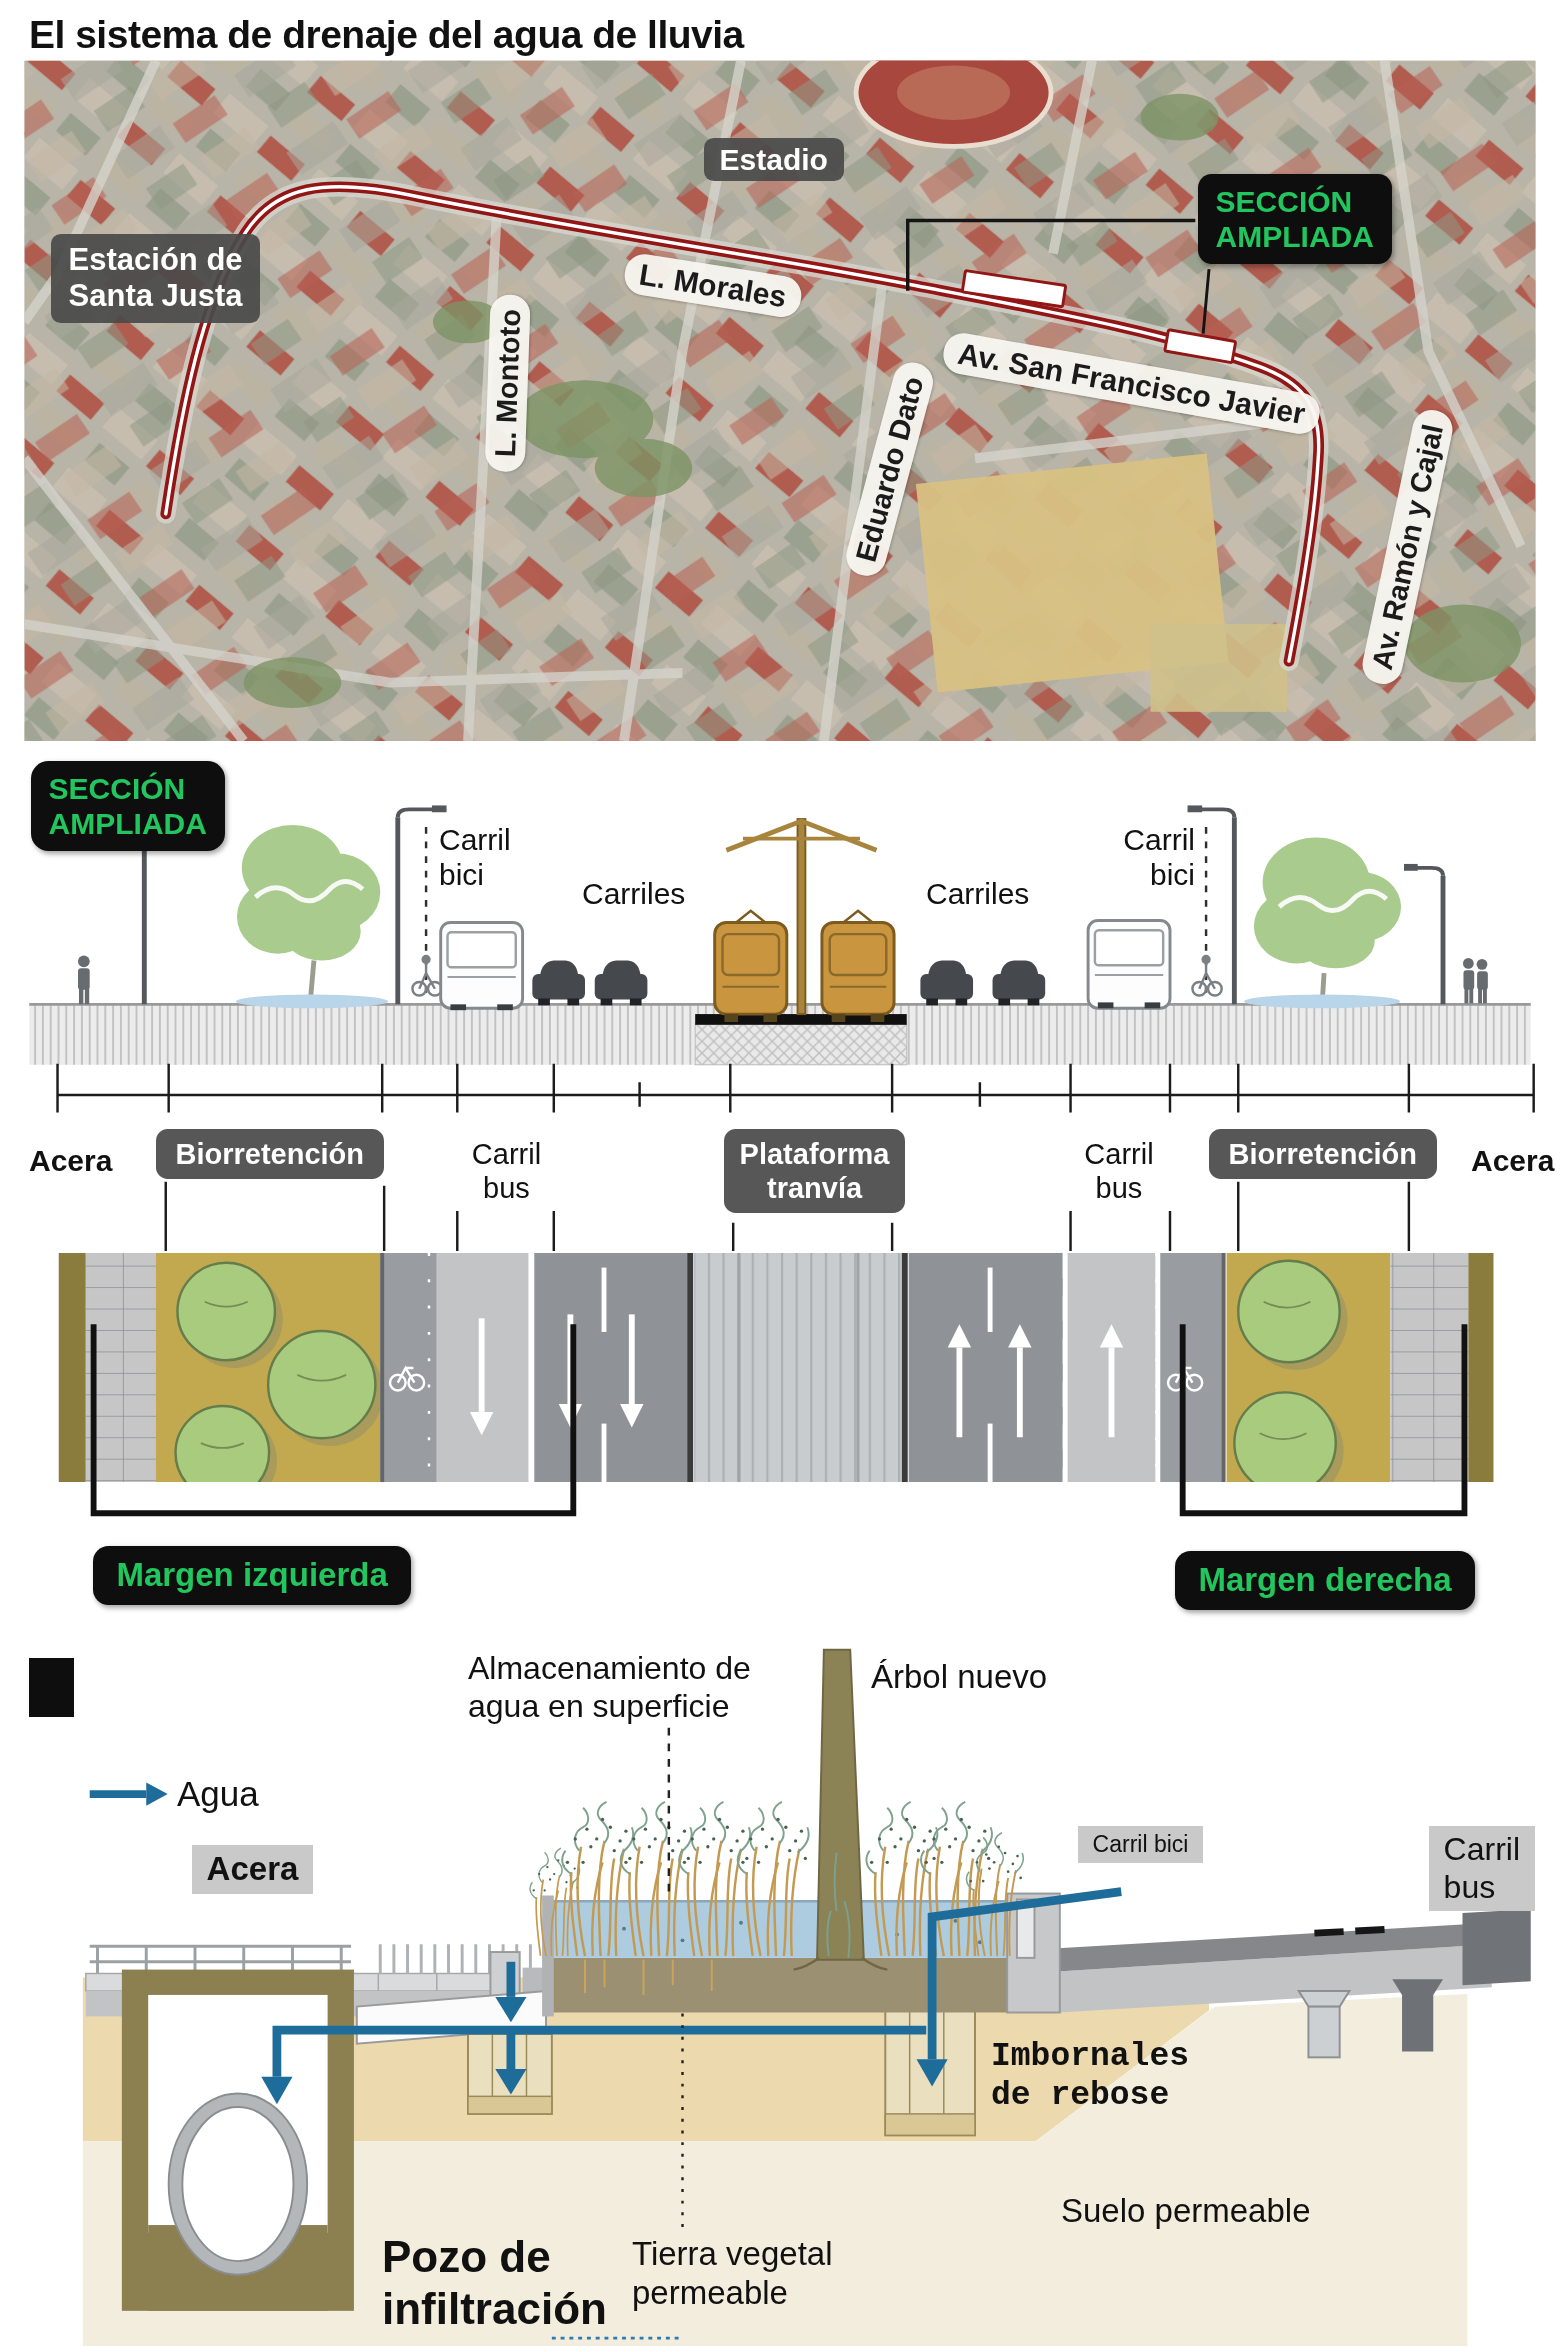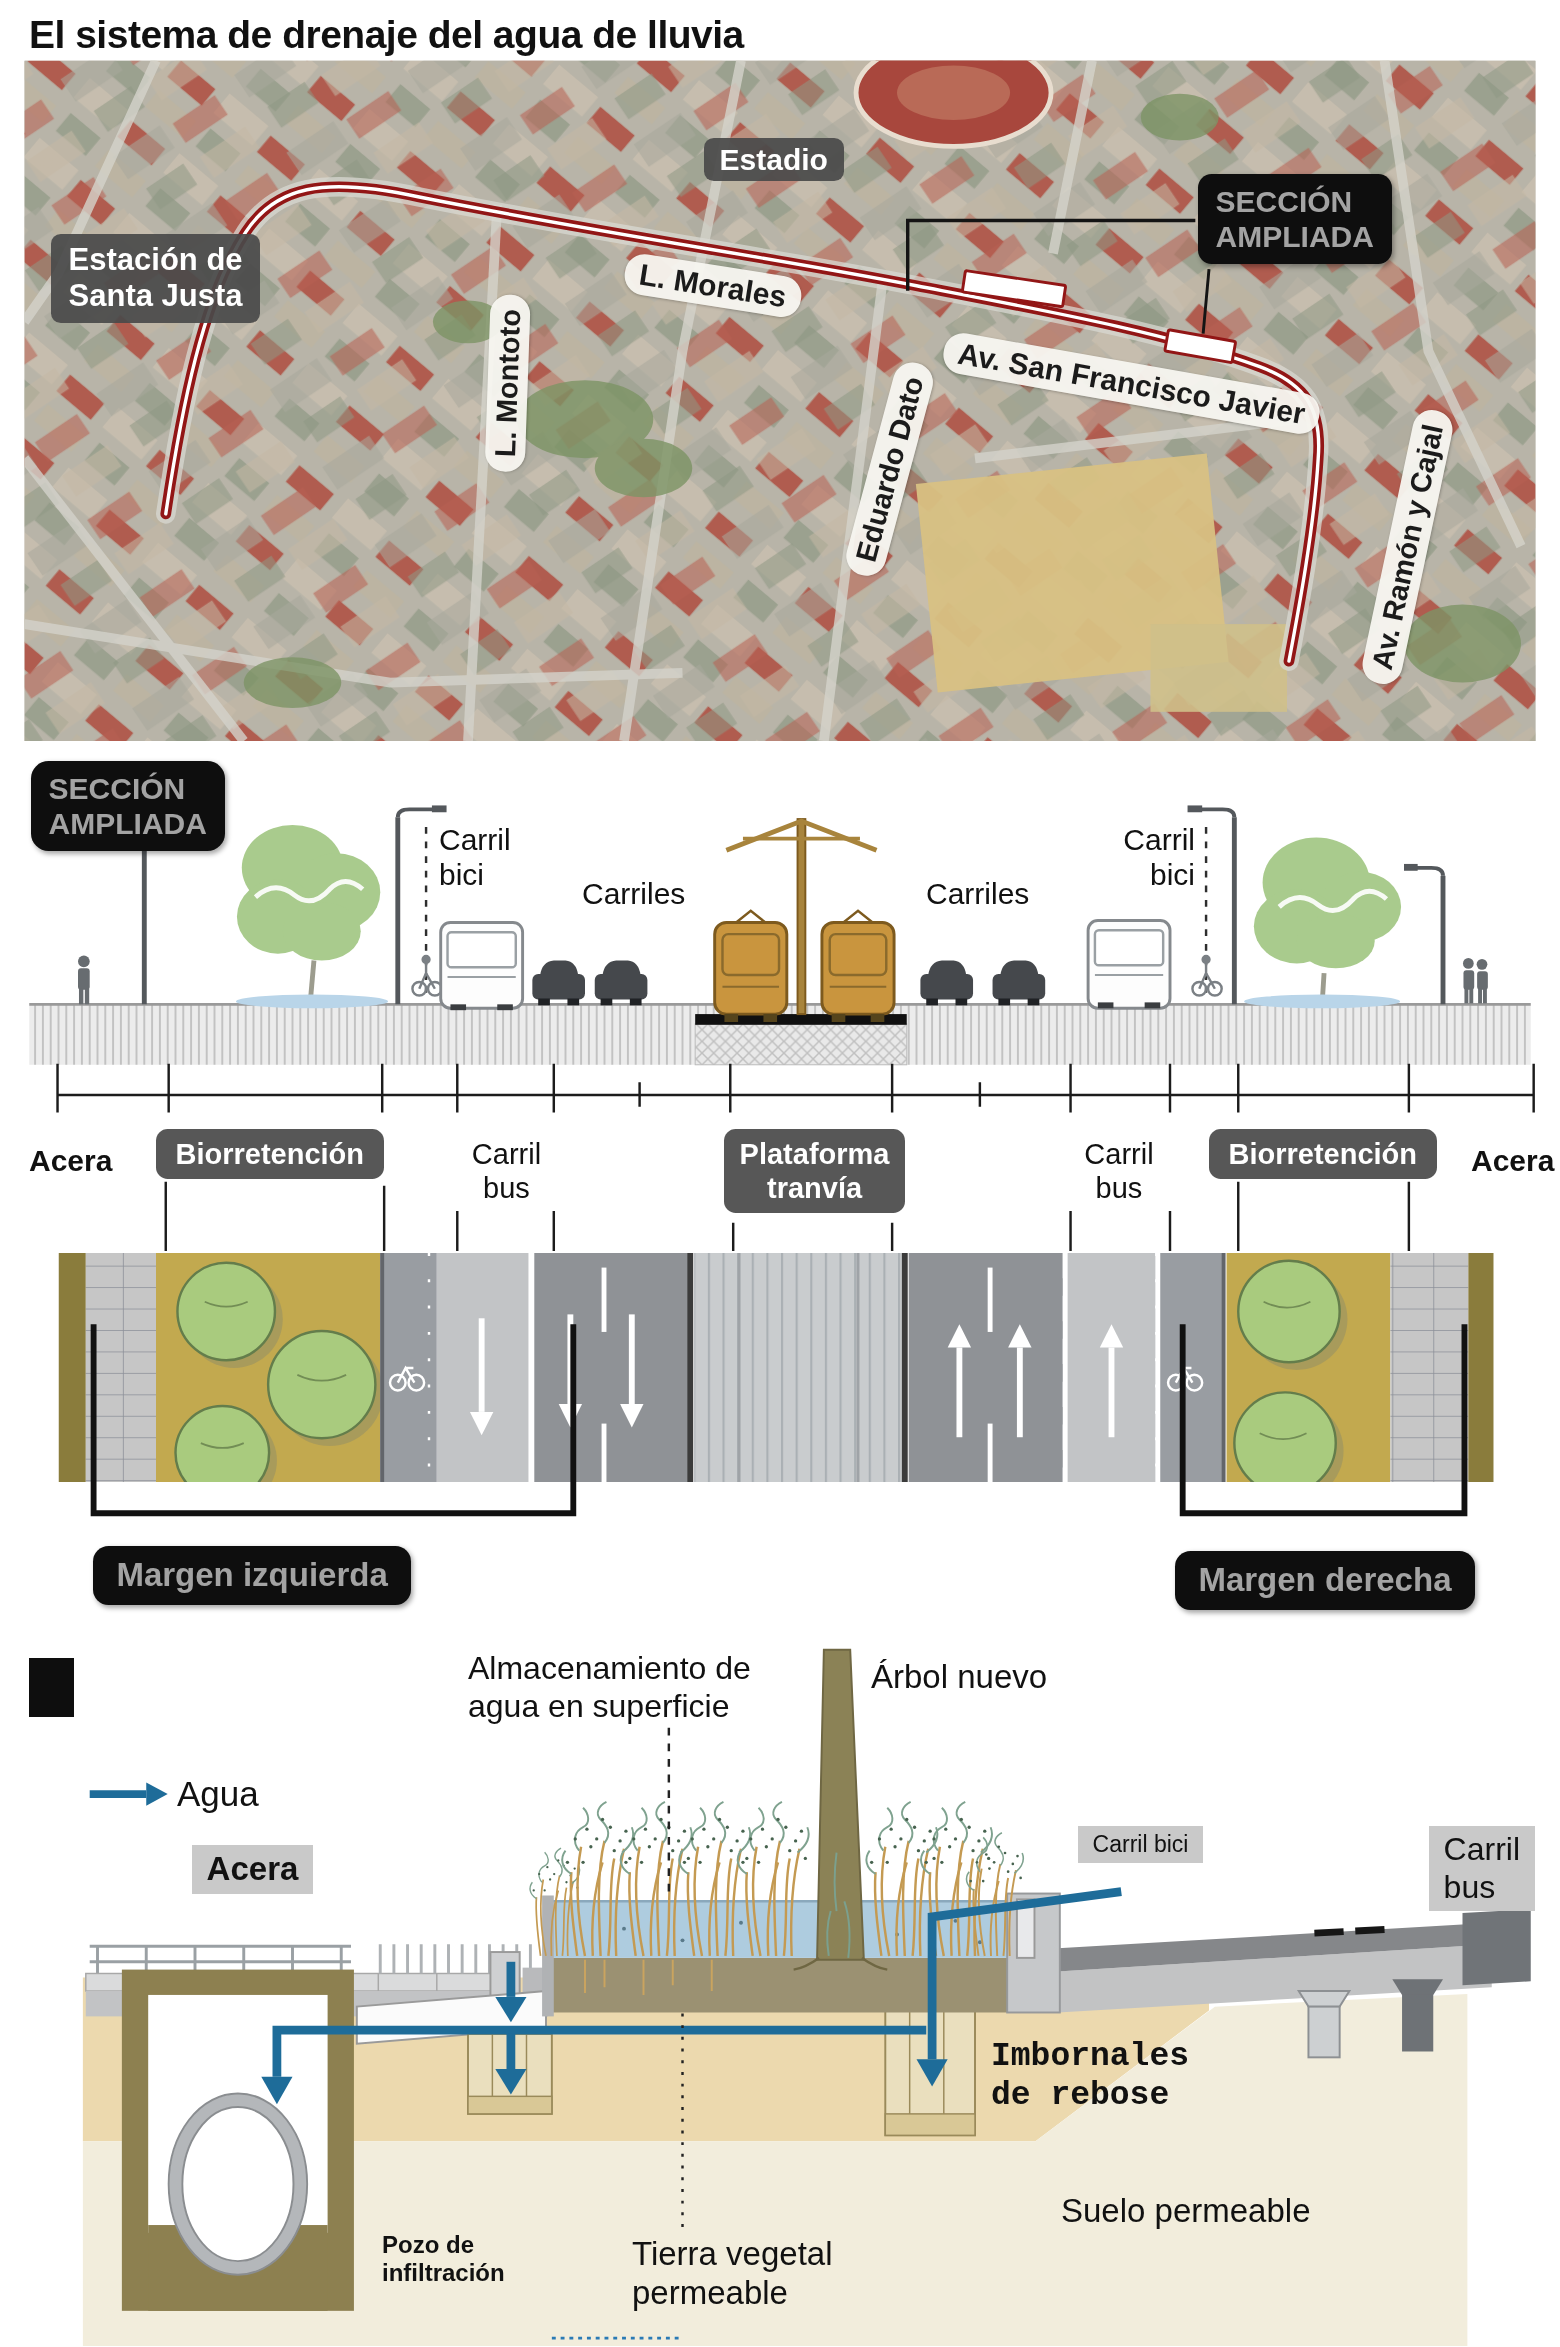--- a/index.html
+++ b/index.html
@@ -4,21 +4,21 @@
 <style>
   html,body{margin:0;padding:0;background:#fff;}
   #page{position:relative;width:1560px;height:2347px;background:#fff;overflow:hidden;
         font-family:"Liberation Sans",sans-serif;color:#111;}
   #art{position:absolute;left:0;top:0;}
   .lbl{position:absolute;line-height:1.18;white-space:nowrap;color:#111;}
   .b{font-weight:bold;}
   .pill{background:rgba(74,74,74,.93);color:#fff;border-radius:9.8px;padding:3.9px 15.6px;font-weight:bold;}
   .street{background:rgba(247,245,240,.95);color:#1b1b1b;border-radius:19.5px;padding:2.9px 14.6px;
           font-weight:600;box-shadow:0 1px 2.9px rgba(0,0,0,.25);}
-  .blackbox{background:#0e0e0e;color:#a3a3a3;border-radius:13.7px;padding:9.8px 17.6px;font-weight:bold;
+  .blackbox{background:#0e0e0e;color:#22c55e;border-radius:13.7px;padding:9.8px 17.6px;font-weight:bold;
             box-shadow:2px 2.9px 4.9px rgba(0,0,0,.35);}
   .graybox{background:#c9c9c9;color:#111;padding:4.9px 14.6px;}
   .center{text-align:center;}
   .right{text-align:right;}
   .line{display:block;}
 </style>
 </head>
 <body>
 
 <div id="page">
@@ -536,21 +536,21 @@
 <div class="lbl graybox" style="left:1429px;top:1826px;font-size:32px;">
   <span class="line">Carril</span>
   <span class="line">bus</span>
 </div>
 
 <div class="lbl b" style="left:991px;top:2038px;font-size:33px;font-family:Liberation Mono, monospace;">
   <span class="line">Imbornales</span>
   <span class="line">de rebose</span>
 </div>
 <div class="lbl" style="left:1061px;top:2192px;font-size:33px;">Suelo permeable</div>
-<div class="lbl b" style="left:382px;top:2231px;font-size:24px;">
+<div class="lbl b" style="left:382px;top:2231px;font-size:44px;">
   <span class="line">Pozo de</span>
   <span class="line">infiltración</span>
 </div>
 <div class="lbl" style="left:632px;top:2235px;font-size:33px;">
   <span class="line">Tierra vegetal</span>
   <span class="line">permeable</span>
 </div>
 
 </div>
 

